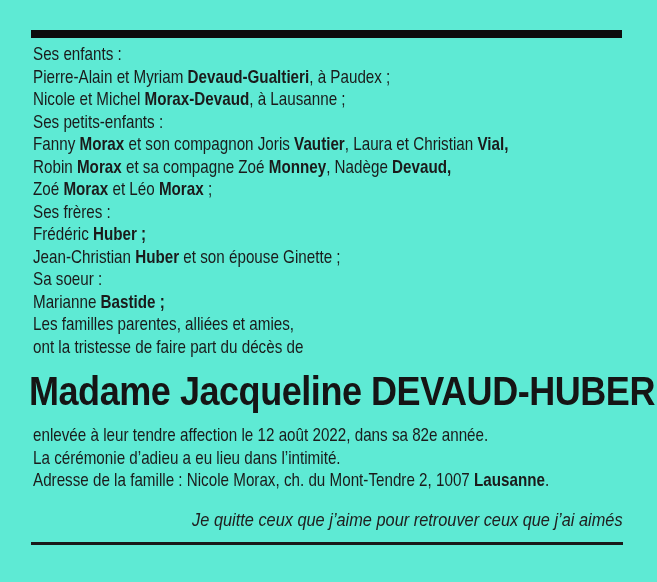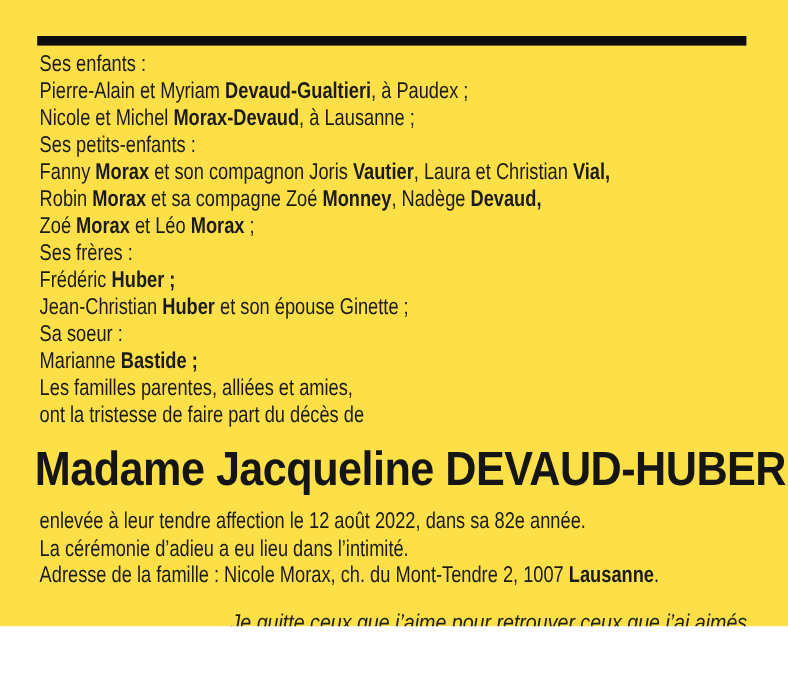--- a/index.html
+++ b/index.html
@@ -1,20 +1,20 @@
 <!DOCTYPE html>
 <html><head>
 <meta charset="utf-8">
 <style>
   html, body { margin: 0; padding: 0; background: #ffffff; }
   .page {
     position: relative;
     width: 657px;
-    height: 522px;
-    background: #fde047;
+    height: 582px;
+    background: #5eead4;
     overflow: hidden;
     font-family: "Liberation Sans", sans-serif;
     color: #1b1b1b;
   }
   .rule { position: absolute; background: #0d0d0d; }
   .rule.top    { left: 31px; top: 30px;  width: 591px; height: 8px; }
   .rule.bottom { left: 31px; top: 542px; width: 592px; height: 3px; background: #1a1a1a; }
 
   .family-block {
     position: absolute;

